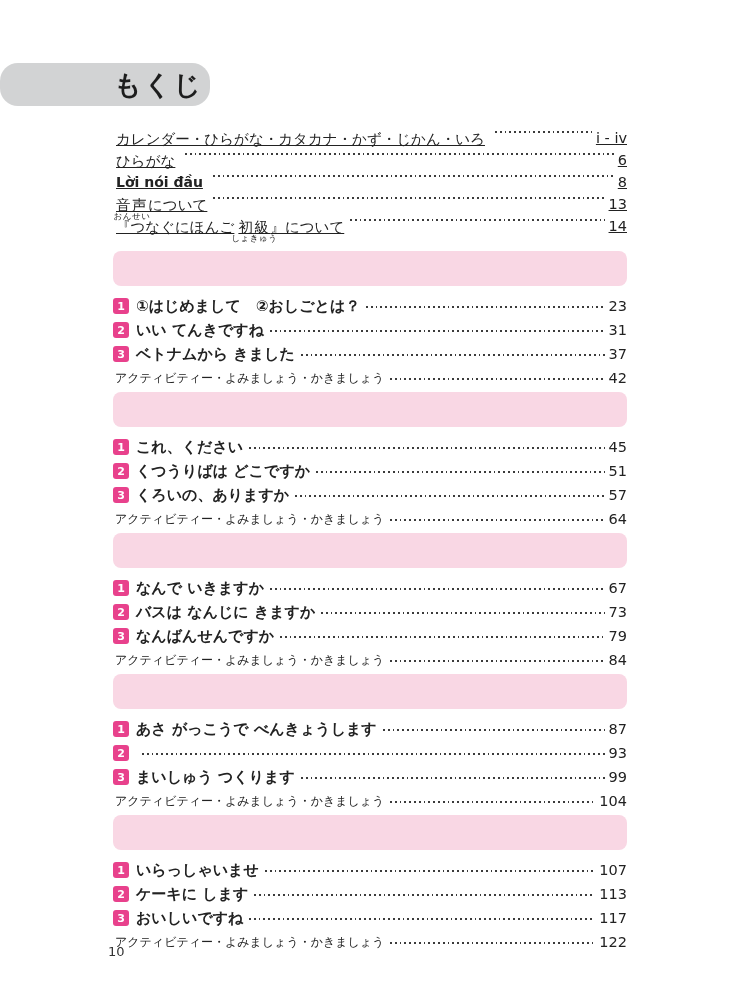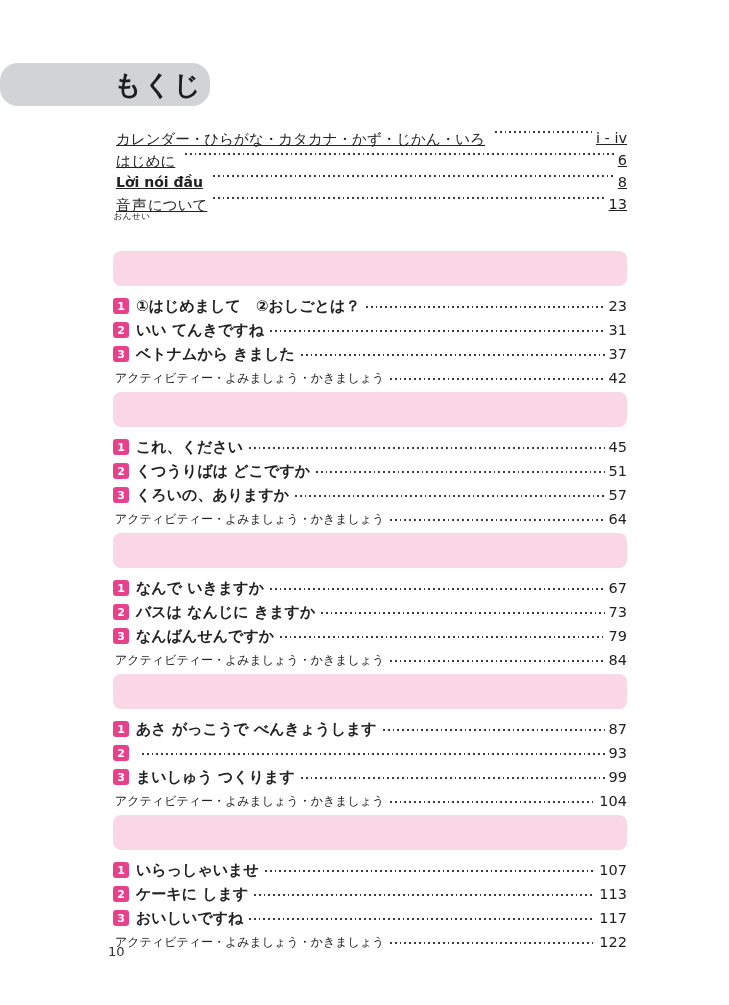--- a/index.html
+++ b/index.html
@@ -65,35 +65,42 @@
   <div class="header-bar" style="background: rgb(210, 211, 212);">
     <span class="header-title">もくじ</span>
   </div>
   <div class="front-matter" id="front-matter">
       <div class="fm-row">
         <span class="fm-label pre">カレンダー・ひらがな・カタカナ・かず・じかん・いろ</span>
         <span class="leader"></span>
         <span class="pagenum">i - iv</span>
       </div>
       <div class="fm-row">
-        <span class="fm-label pre">はじめに</span>
+        <span class="fm-label pre">ひらがな</span>
         <span class="leader"></span>
         <span class="pagenum">6</span>
       </div>
       <div class="fm-row">
         <span class="fm-label pre bold">Lời nói đầu</span>
         <span class="leader"></span>
         <span class="pagenum">8</span>
       </div>
       <div class="fm-row">
         <span class="fm-label pre"></span>
         <span class="ruby-wrap"><span class="base">音声</span><span class="furigana">おんせい</span></span>
         <span class="fm-label post">について</span>
         <span class="leader"></span>
         <span class="pagenum">13</span>
+      </div>
+      <div class="fm-row">
+        <span class="fm-label pre">『つなぐにほんご</span>
+        <span class="ruby-wrap"><span class="base">初級</span><span class="furigana">しょきゅう</span></span>
+        <span class="fm-label post">』について</span>
+        <span class="leader"></span>
+        <span class="pagenum">14</span>
       </div>
     </div>
   <div class="sections" id="sections">
       <section class="unit">
         <div class="unit-bar" style="background: rgb(249, 215, 228);"></div>
         <div class="lesson-row">
           <span class="badge" style="background: rgb(232, 65, 140);">1</span>
           <span class="lesson-title">①はじめまして　②おしごとは？</span>
           <span class="leader"></span>
           <span class="pagenum">23</span>

